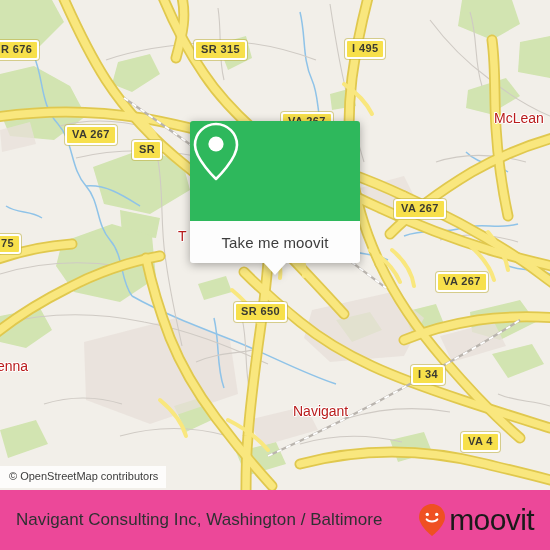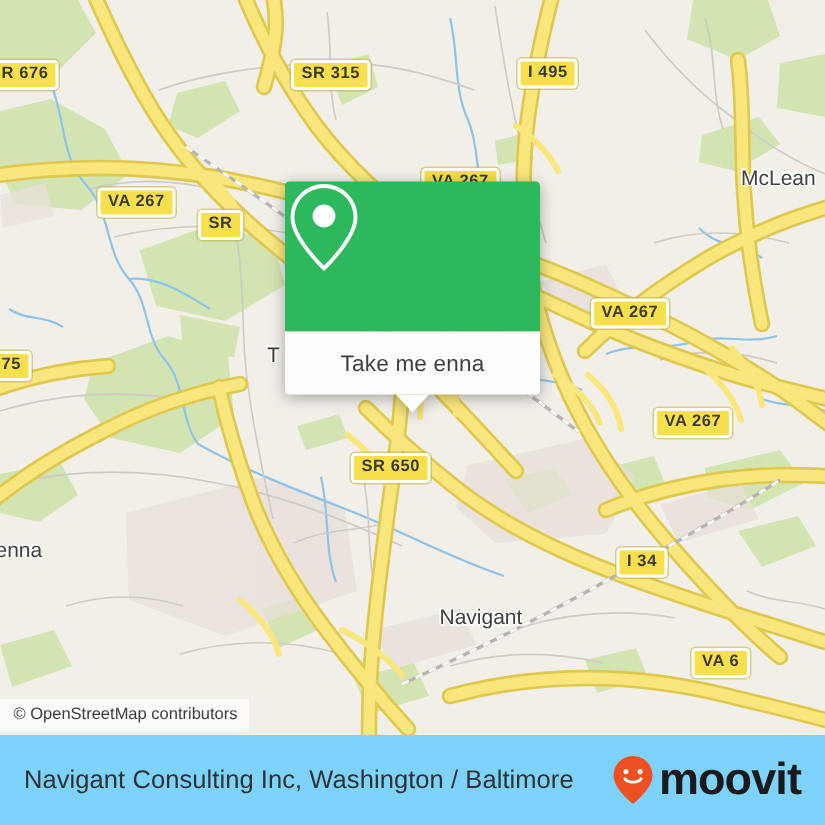--- a/index.html
+++ b/index.html
@@ -26,21 +26,21 @@
     letter-spacing:.4px;
     padding:1px 5px 2px 5px;
     white-space:nowrap;
     line-height:13px;
     box-shadow:0 0 0 1px rgba(190,175,60,.55);
   }
 
   
   .place{
     position:absolute;
-    color:#404040;
+    color:#b91c1c;
     font-size:14px;
     white-space:nowrap;
     text-shadow:
        1px 0 0 rgba(255,255,255,.95),-1px 0 0 rgba(255,255,255,.95),
        0 1px 0 rgba(255,255,255,.95),0 -1px 0 rgba(255,255,255,.95),
        1px 1px 0 rgba(255,255,255,.95),-1px -1px 0 rgba(255,255,255,.95);
   }
 
   
   #popup{
@@ -74,32 +74,32 @@
     background:rgba(255,255,255,.80);
     color:#3c3c3c;font-size:11px;
     padding:3px 8px 4px 9px;
     line-height:15px;
     white-space:nowrap;
   }
 
   
   #footer{
     position:absolute;left:0;top:490px;width:550px;height:60px;
-    background:#7dd3fc;overflow:hidden;
+    background:#ec4899;overflow:hidden;
   }
   #footer .inner{
     position:relative;height:60px;display:flex;align-items:center;
     justify-content:space-between;padding:0 16px 0 16px;box-sizing:border-box;
   }
   #footer .title{
     color:#2f3032;font-size:17px;white-space:nowrap;letter-spacing:.05px;
   }
   #brand{display:flex;align-items:center;gap:2px;}
   #brand .word{
-    color:#1a1a1a;font-size:30px;font-weight:bold;letter-spacing:-.6px;
+    color:#1a1a1a;font-size:30px;font-weight:normal;letter-spacing:-.6px;
     line-height:30px;
   }
 </style>
 </head>
 <body>
 
 <div id="app">
 
   <div id="map">
     <svg width="550" height="490" viewBox="0 0 550 490">
@@ -247,36 +247,36 @@
     <div class="shield" style="left:194px;top:40px;">SR 315</div>
     <div class="shield" style="left:345px;top:39px;">I 495</div>
     <div class="shield" style="left:281px;top:112px;">VA 267</div>
     <div class="shield" style="left:65px;top:125px;">VA 267</div>
     <div class="shield" style="left:132px;top:140px;">SR</div>
     <div class="shield" style="left:-6px;top:234px;">75</div>
     <div class="shield" style="left:394px;top:199px;">VA 267</div>
     <div class="shield" style="left:436px;top:272px;">VA 267</div>
     <div class="shield" style="left:234px;top:302px;">SR 650</div>
     <div class="shield" style="left:411px;top:365px;">I 34</div>
-    <div class="shield" style="left:461px;top:432px;">VA 6</div>
+    <div class="shield" style="left:461px;top:432px;">VA 4</div>
 
     <div class="place" style="left:494px;top:110px;">McLean</div>
     <div class="place" style="left:178px;top:228px;">T</div>
     <div class="place" style="left:-3px;top:358px;">enna</div>
     <div class="place" style="left:293px;top:403px;">Navigant</div>
 
     <div id="popup">
       <div class="head">
         <svg width="52" height="62" viewBox="0 0 52 62">
           <path d="M26 3 C14.4 3 5 12.4 5 24 C5 38 26 58 26 58 C26 58 47 38 47 24 C47 12.4 37.6 3 26 3 Z" fill="none" stroke="#ffffff" stroke-width="2.6" stroke-linejoin="round"></path>
           <circle cx="26" cy="23" r="7.6" fill="#ffffff"></circle>
         </svg>
       </div>
       <div class="body">
-        <span class="label">Take me enna</span>
+        <span class="label">Take me moovit</span>
       </div>
       <div class="tail"></div>
     </div>
 
     <div id="attrib">© OpenStreetMap contributors</div>
   </div>
 
   <div id="footer">
     <div class="inner">
       <span class="title">Navigant Consulting Inc, Washington / Baltimore</span>

